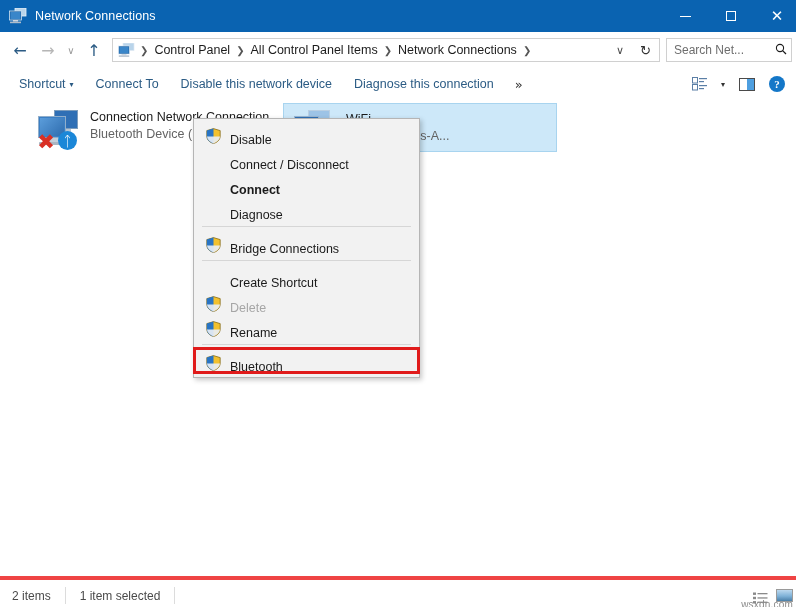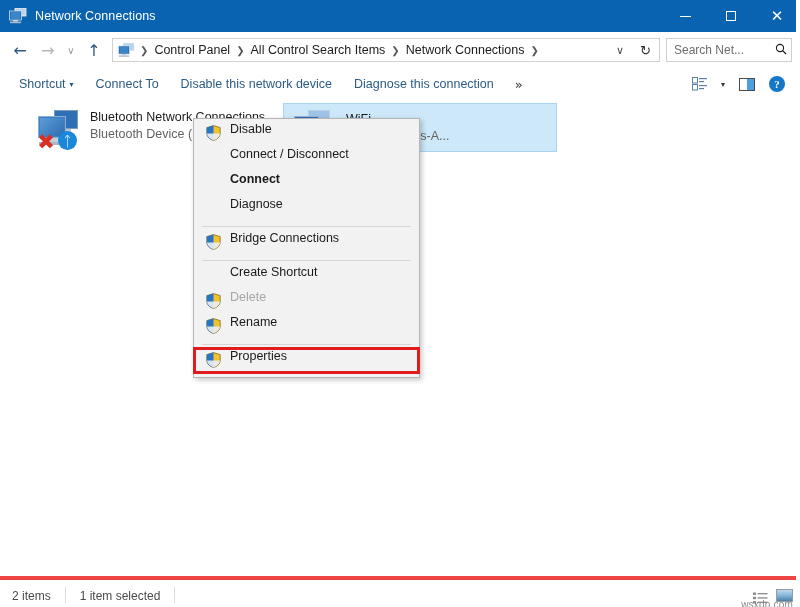--- a/index.html
+++ b/index.html
@@ -322,21 +322,21 @@
     background: #f2f2f2;
     border: 1px solid #b5b5b5;
     box-shadow: 2px 2px 5px rgba(0,0,0,0.22);
     padding: 3px 0;
     box-sizing: border-box;
     z-index: 20;
   }
   .mi {
     height: 25px;
     display: flex;
-    align-items: flex-start;
+    align-items: flex-end;
     padding-left: 6px;
     box-sizing: border-box;
     position: relative;
   }
   .mi-ico {
     width: 26px; height: 22px;
     flex: none;
     display: flex; align-items: center; justify-content: center;
   }
   .mi-label {
@@ -464,21 +464,21 @@
           <rect x="5" y="0" width="11" height="7.5" fill="#b9d4ea" stroke="#dfe9f2" stroke-width="0.7"></rect>
           <rect x="0.5" y="3" width="11" height="8" fill="#1b5fa0" stroke="#d8e7f5" stroke-width="0.7"></rect>
           <rect x="1.4" y="3.9" width="9.2" height="6.2" fill="#3a86c9"></rect>
           <rect x="3.5" y="11" width="5" height="1.4" fill="#cfd8e0"></rect>
           <rect x="0.8" y="12.4" width="10.4" height="1.4" fill="#aebccb"></rect>
         </svg>
       </div>
       <span class="crumb-sep">❯</span>
       <span class="crumb">Control Panel</span>
       <span class="crumb-sep">❯</span>
-      <span class="crumb">All Control Search Items</span>
+      <span class="crumb">All Control Panel Items</span>
       <span class="crumb-sep">❯</span>
       <span class="crumb">Network Connections</span>
       <span class="crumb-sep">❯</span>
       <span class="addr-spacer"></span>
       <span class="addr-chevron">∨</span>
       <span class="addr-refresh">↻</span>
     </div>
 
     <div class="searchbox">
       <div class="ph">Search Net...</div>
@@ -538,21 +538,21 @@
             <span class="mon-front-inner"></span>
           </span>
         <span class="mon-front-stand"></span>
         <span class="mon-front-base"></span>
         <span class="badge-x">✖</span>
         <span class="badge-bt">
             <span>ᛏ</span>
           </span>
       </div>
       <div class="conn-text">
-        <div class="conn-name">Bluetooth Network Connections</div>
+        <div class="conn-name">Connection Network Connection</div>
         <div class="conn-device">Bluetooth Device (</div>
       </div>
     </div>
 
     <div class="conn-item selected" style="left:283px; top:3px; width:274px; height:49px;">
       <div class="conn-icon">
         <span class="wifi-mon-back"></span>
         <span class="wifi-mon-front"></span>
         <span class="wifi-stand"></span>
       </div>
@@ -649,21 +649,21 @@
       <span class="redbox"></span>
       <span class="mi-ico">
         <span class="shield">
           <svg class="sv" viewBox="0 0 15 16">
             <path d="M7.5 0.6 L14.2 2.6 L14.2 8 C14.2 12 10.9 14.6 7.5 15.5 C4.1 14.6 0.8 12 0.8 8 L0.8 2.6 Z" fill="#f2c12e" stroke="#7a6010" stroke-width="0.7"></path>
             <path d="M7.5 0.6 L0.8 2.6 L0.8 8 C0.8 12 4.1 14.6 7.5 15.5 Z" fill="#2874c4"></path>
             <path d="M0.9 8.6 C1.6 12.1 4.4 14.5 7.5 15.4 C10.6 14.5 13.4 12.1 14.1 8.6 Z" fill="#e8eef4" opacity="0.92"></path>
           </svg>
         </span>
       </span>
-      <span class="mi-label">Properties</span>
+      <span class="mi-label">Bluetooth</span>
     </div>
 
   </div>
 
   <div class="statusbar">
     <span class="sb-text first">2 items</span>
     <span class="sb-divider"></span>
     <span class="sb-text">1 item selected</span>
     <span class="sb-divider"></span>
 

